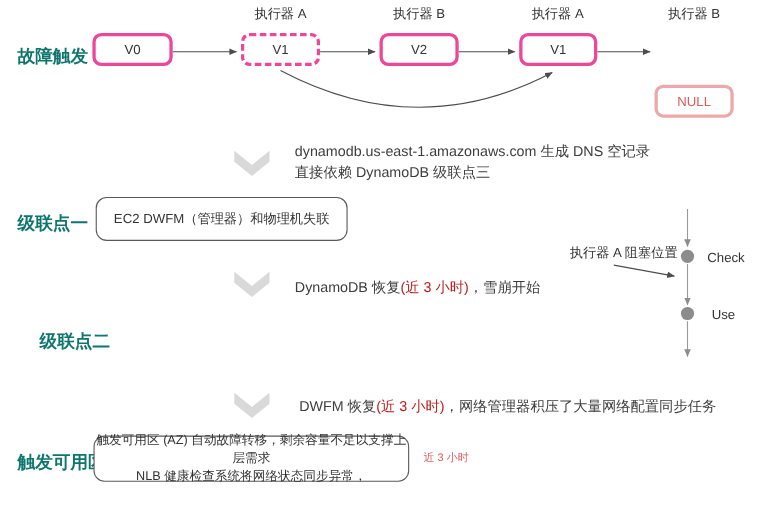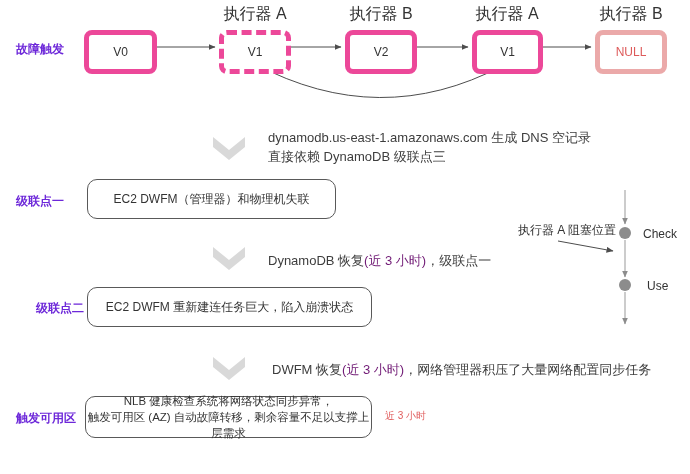--- a/index.html
+++ b/index.html
@@ -10,38 +10,38 @@
     height: 474px;
     background: #ffffff;
     font-family: "Liberation Sans", "DejaVu Sans", sans-serif;
     color: #333;
     overflow: hidden;
   }
   .svg-layer { position:absolute; left:0; top:0; width:690px; height:474px; pointer-events:none; }
 
   .exec-label {
     position:absolute; top:4px; width:72px;
-    font-size:16px; color:#333; text-align:center; white-space:nowrap;
+    font-size:12px; color:#333; text-align:center; white-space:nowrap;
   }
   .node-box {
-    position:absolute; top:30px; height:44px;
-    border:5px solid #ec4899; border-radius:8px;
+    position:absolute; top:30px; height:30px;
+    border:3px solid #ec4899; border-radius:8px;
     display:flex; align-items:center; justify-content:center;
     font-size:12px; color:#333; background:#fff;
   }
   .node-box.dashed { border-style:dashed; }
   .node-box.error { border-color:#eba9a9; color:#dd5a5a; }
 
   .row-label {
-    position:absolute; font-size:12px; font-weight:bold; color:#6d28d9; white-space:nowrap;
+    position:absolute; font-size:16px; font-weight:bold; color:#0f766e; white-space:nowrap;
   }
   .caption {
     position:absolute; font-size:13px; color:#3d3d3d; line-height:19px; white-space:nowrap;
   }
-  .caption .red { color:#701a75; }
+  .caption .red { color:#b91c1c; }
   .cascade-box {
     position:absolute; border:1px solid #595959; border-radius:10px; background:#fff;
     display:flex; flex-direction:column; align-items:center; justify-content:center;
     font-size:12px; color:#333; text-align:center;
   }
   .cascade-box.small { font-size:11.5px; line-height:16px; }
   .duration-red { position:absolute; font-size:10px; color:#e05c5c; white-space:nowrap; }
   .side-label { position:absolute; font-size:12px; color:#333; white-space:nowrap; }
 </style>
 </head>
@@ -82,45 +82,42 @@
   <div class="exec-label" style="left:219px;">执行器 A</div>
   <div class="exec-label" style="left:345px;">执行器 B</div>
   <div class="exec-label" style="left:471px;">执行器 A</div>
   <div class="exec-label" style="left:595px;">执行器 B</div>
 
   <div class="row-label" style="left:16px; top:41px;">故障触发</div>
   <div class="node-box" style="left:84px; width:73px;">V0</div>
   <div class="node-box dashed" style="left:219px; width:72px;">V1</div>
   <div class="node-box" style="left:345px; width:72px;">V2</div>
   <div class="node-box" style="left:472px; width:71px;">V1</div>
-  <div class="node-box error" style="left:595px; width:72px;">NULL</div>
+  <div class="node-box error" style="left:595px; width:72px;margin-top:47px;">NULL</div>
 
   <div class="caption" style="left:268px; top:128px;">
     <div>dynamodb.us-east-1.amazonaws.com 生成 DNS 空记录</div>
     <div>直接依赖 DynamoDB 级联点三</div>
   </div>
 
   <div class="row-label" style="left:16px; top:193px;">级联点一</div>
-  <div class="cascade-box" style="left:87px; top:179px; width:249px; height:40px;">
+  <div class="cascade-box" style="left:87px; top:179px; width:229px; height:40px;">
     <div>EC2 DWFM（管理器）和物理机失联</div>
   </div>
 
-  <div class="caption" style="left:268px; top:251px;"><span>DynamoDB 恢复</span><span class="red">(近 3 小时)</span><span>，级联点一</span></div>
+  <div class="caption" style="left:268px; top:251px;"><span>DynamoDB 恢复</span><span class="red">(近 3 小时)</span><span>，雪崩开始</span></div>
 
   <div class="row-label" style="left:16px; top:300px;padding-left:20px;">级联点二</div>
-  <div class="cascade-box" style="left:87px; top:287px; width:285px; height:40px;">
-    <div>EC2 DWFM 重新建连任务巨大，陷入崩溃状态</div>
-  </div>
 
   <div class="caption" style="left:272px; top:360px;"><span>DWFM 恢复</span><span class="red">(近 3 小时)</span><span>，网络管理器积压了大量网络配置同步任务</span></div>
 
   <div class="row-label" style="left:16px; top:410px;">触发可用区</div>
   <div class="cascade-box small" style="left:85px; top:396px; width:287px; height:42px;">
+    <div>触发可用区 (AZ) 自动故障转移，剩余容量不足以支撑上层需求</div>
     <div>NLB 健康检查系统将网络状态同步异常，</div>
-    <div>触发可用区 (AZ) 自动故障转移，剩余容量不足以支撑上层需求</div>
   </div>
   <div class="duration-red" style="left:385px; top:409px;">近 3 小时</div>
 
   <div class="side-label" style="left:518px; top:222px;">执行器 A 阻塞位置</div>
   <div class="side-label" style="left:643px; top:227px;">Check</div>
   <div class="side-label" style="left:647px; top:279px;">Use</div>
 
 </div>
 
 </body></html>

